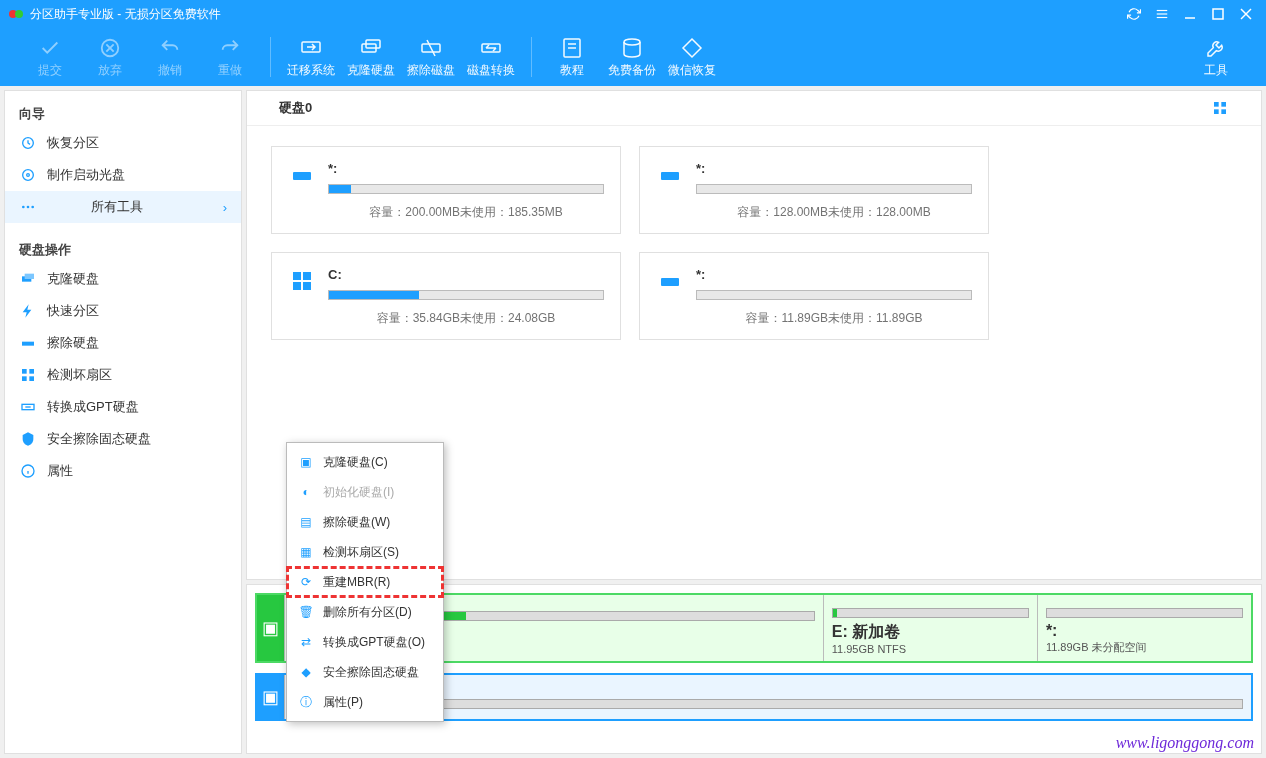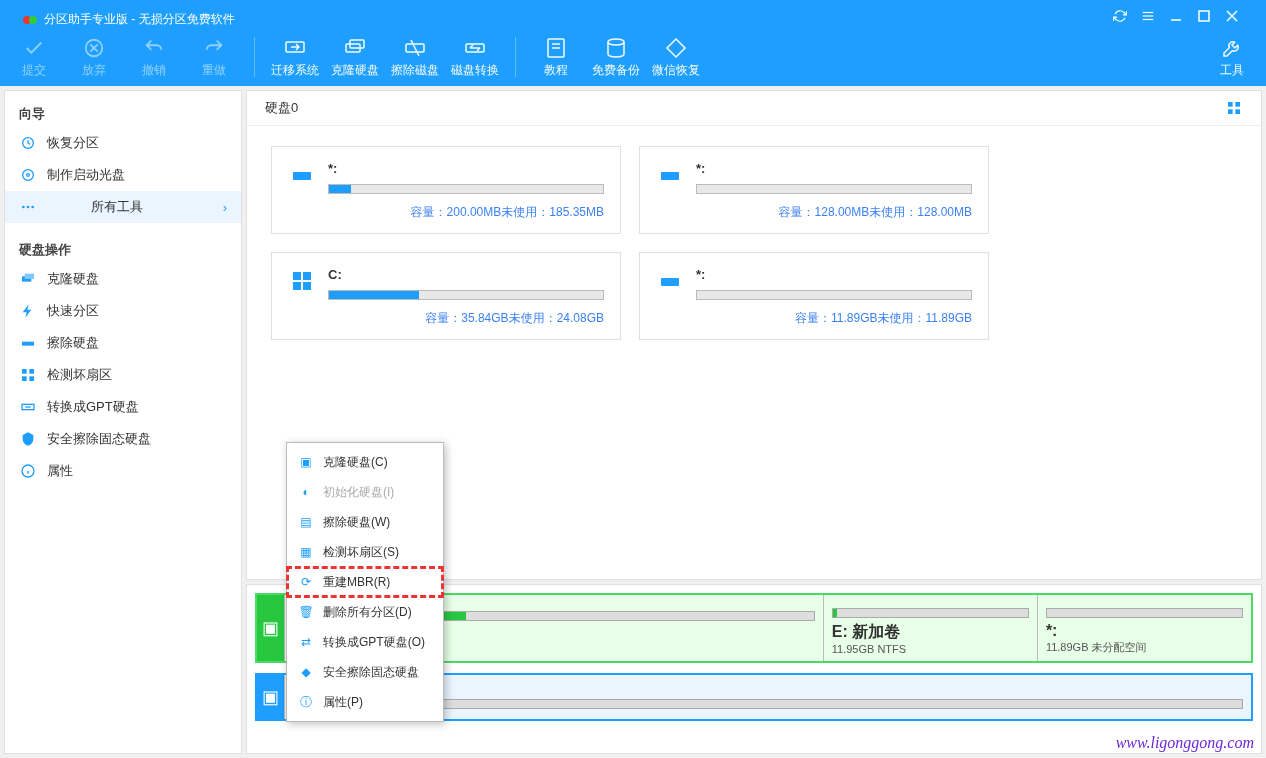--- a/index.html
+++ b/index.html
@@ -1,51 +1,51 @@
 <!DOCTYPE html>
 <html><head>
 <meta charset="utf-8">
 <style>
 * { margin: 0; padding: 0; box-sizing: border-box; font-family: "Microsoft YaHei", sans-serif; }
 body { background: #f0f0f0; width: 1266px; height: 758px; overflow: hidden; position: relative; }
 
-.titlebar { height: 28px; background: #1e9fff; color: #fff; display: flex; align-items: flex-end; padding: 0 22px; font-size: 12px; }
+.titlebar { height: 28px; background: #1e9fff; color: #fff; display: flex; align-items: center; padding: 0 8px; font-size: 12px; }
 .titlebar .logo { width: 16px; height: 16px; margin-right: 6px; }
 .titlebar .title { flex: 1; }
 .titlebar .winbtn { width: 24px; height: 24px; display: flex; align-items: center; justify-content: center; cursor: pointer; margin-left: 4px; }
 
-.toolbar { height: 58px; background: #1e9fff; display: flex; align-items: center; padding: 0 4px; color: #fff; font-size: 12px; }
+.toolbar { height: 58px; background: #1e9fff; display: flex; align-items: center; padding: 0 20px; color: #fff; font-size: 12px; }
 .tbtn { display: flex; flex-direction: column; align-items: center; justify-content: center; width: 60px; height: 54px; cursor: pointer; opacity: 0.95; }
 .tbtn.disabled { opacity: 0.5; cursor: default; }
 .tbtn .ticon { width: 24px; height: 24px; display: flex; align-items: center; justify-content: center; margin-bottom: 2px; }
 .tbtn .tlabel { font-size: 12px; }
 .tsep { width: 1px; height: 40px; background: rgba(255,255,255,0.3); margin: 0 10px; }
 .tspacer { flex: 1; }
 
 .body { display: flex; height: calc(758px - 86px); }
 .sidebar { width: 238px; background: #fff; border: 1px solid #e0e0e0; margin: 4px 0 4px 4px; padding: 6px 0; overflow: hidden; }
 .side-head { font-size: 13px; color: #444; padding: 8px 14px 4px; font-weight: bold;}
 .side-item { display: flex; align-items: center; padding: 7px 14px; font-size: 13px; color: #333; cursor: pointer; }
 .side-item.active { background: #eaf5ff; gap: 44px; }
 .side-item .sicon { width: 18px; height: 18px; margin-right: 10px; display: flex; align-items: center; justify-content: center; color: #1e9fff; }
 .side-item .chev { margin-left: auto; color: #1e9fff; }
 
 .main { flex: 1; margin: 4px; display: flex; flex-direction: column; gap: 4px; position: relative; }
 .panel { background: #fff; border: 1px solid #e0e0e0; }
-.panel-head { padding: 8px 18px; font-size: 13px; font-weight: normal; color: #333; border-bottom: 1px solid #eee; display: flex; align-items: center; }
+.panel-head { padding: 8px 32px; font-size: 13px; font-weight: bold; color: #333; border-bottom: 1px solid #eee; display: flex; align-items: center; }
 .panel-head .viewbtn { margin-left: auto; width: 18px; height: 18px; display: flex; align-items: center; justify-content: center; color: #1e9fff; cursor: pointer; }
 
 .cards { display: flex; flex-wrap: wrap; gap: 18px; padding: 20px 24px; }
 .card { width: 350px; border: 1px solid #e0e0e0; padding: 14px 16px 12px; display: flex; position: relative; }
 .card .cicon { width: 28px; height: 28px; margin-right: 12px; display:flex; align-items:center; justify-content:center;}
 .card .cbody { flex: 1; }
 .card .cname { font-size: 13px; font-weight: bold; color: #333; margin-bottom: 8px; }
 .bar { height: 10px; border: 1px solid #bbb; background: #e8e8e8; margin-bottom: 10px; position: relative; }
 .bar .fill { height: 100%; background: #1e9fff; }
-.cstats { display: flex; justify-content: flex-end; font-size: 12px; color: #3b82f6; }
+.cstats { display: flex; justify-content: center; font-size: 12px; color: #737373; }
 
 .diskmap-wrap { padding: 8px; }
 .diskmap { border: 2px solid #4cd964; display: flex; height: 70px; position: relative; background: #e8ffe8;}
 .diskmap2 { border: 2px solid #1e9fff; height: 48px; background: #eaf5ff; margin-top: 10px;}
 .seg { border-right: 1px solid #bbb; padding: 6px 8px; font-size: 12px; color: #333; display: flex; flex-direction: column; justify-content: flex-end; position: relative; overflow: hidden;}
 .seg:last-child { border-right: none; }
 .seg .sbar { height: 10px; background: #ddd; margin-bottom: 4px; border: 1px solid #aaa; position: relative;}
 .seg .sbar .sfill { height: 100%; background: #27c840; }
 .seg .stitle { font-weight: bold; font-size: 16px; }
 .seg .ssize { font-size: 11px; color: #555; }

